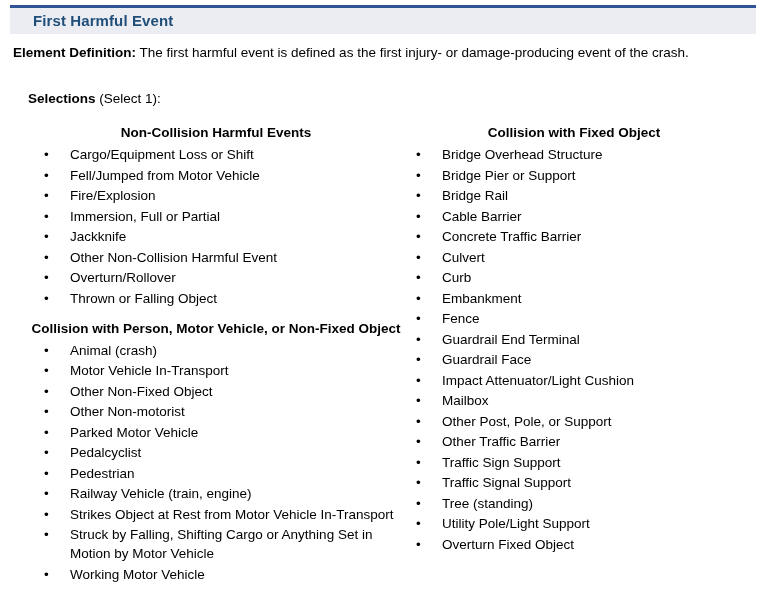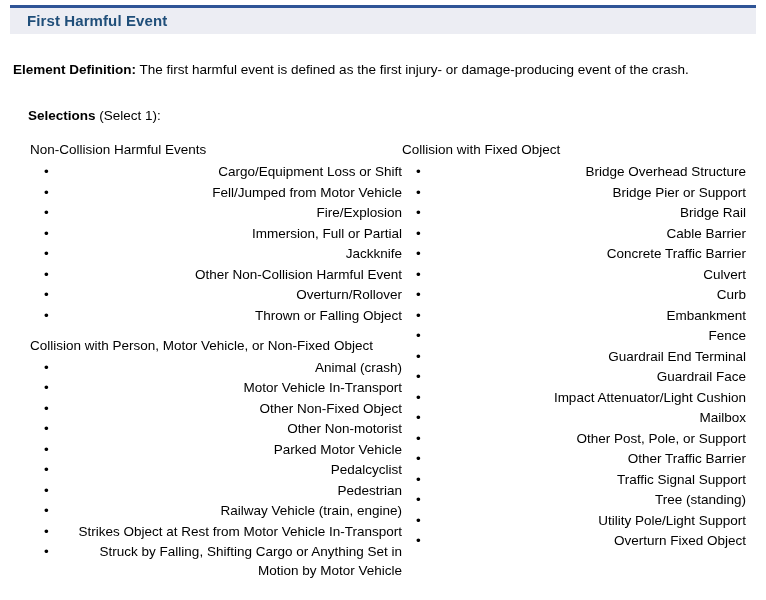--- a/index.html
+++ b/index.html
@@ -8,45 +8,46 @@
     font-family: "Liberation Sans", sans-serif;
     font-size: 13.5px;
     color: #000000;
     overflow: hidden;
   }
   .page { padding: 5px 10px 0 10px; }
 
   .section-header {
     background: var(--header-bg, #ECEDF3);
     border-top: 3px solid var(--header-rule, #2F5496);
-    padding: 4px 9px 5px 17px;
-    margin-bottom: 27px;
+    padding: 4px 9px 5px 23px;
+    margin-bottom: 10px;
   }
   .section-title {
     color: var(--header-text, #1F4E79);
     font-weight: bold;
     font-size: 15px;
     letter-spacing: 0.1px;
   }
 
   .definition { padding: 0 3px; margin-bottom: 28px; line-height: 18px; }
   .selections-line { padding: 0 3px; margin-bottom: 15px; line-height: 18px; margin-left: 15px; }
   .bold { font-weight: bold; }
 
   .columns { display: flex; padding-left: 20px; }
   .col-left  { width: 372px; flex: 0 0 372px; }
   .col-right { width: 344px; flex: 0 0 344px; }
 
   .group { margin-bottom: 11px; }
   .group-heading {
-    font-weight: normal;
+    font-weight: bold;
     line-height: 19px;
     margin-bottom: 3px;
+    text-align: center;
   }
-  ul.item-list { list-style: none; text-align: right; }
+  ul.item-list { list-style: none; }
   ul.item-list li {
     position: relative;
     padding-left: 40px;
     line-height: 19px;
     margin-bottom: 1.5px;
   }
   ul.item-list li::before {
     content: "\2022";
     position: absolute;
     left: 14px;
@@ -93,20 +94,21 @@
             <li>Animal (crash)</li>
             <li>Motor Vehicle In-Transport</li>
             <li>Other Non-Fixed Object</li>
             <li>Other Non-motorist</li>
             <li>Parked Motor Vehicle</li>
             <li>Pedalcyclist</li>
             <li>Pedestrian</li>
             <li>Railway Vehicle (train, engine)</li>
             <li>Strikes Object at Rest from Motor Vehicle In-Transport</li>
             <li>Struck by Falling, Shifting Cargo or Anything Set in Motion by Motor Vehicle</li>
+            <li>Working Motor Vehicle</li>
           </ul>
         </div>
       </div>
     <div class="col-right">
         <div class="group">
           <div class="group-heading">Collision with Fixed Object</div>
           <ul class="item-list">
             <li>Bridge Overhead Structure</li>
             <li>Bridge Pier or Support</li>
             <li>Bridge Rail</li>
@@ -115,20 +117,21 @@
             <li>Culvert</li>
             <li>Curb</li>
             <li>Embankment</li>
             <li>Fence</li>
             <li>Guardrail End Terminal</li>
             <li>Guardrail Face</li>
             <li>Impact Attenuator/Light Cushion</li>
             <li>Mailbox</li>
             <li>Other Post, Pole, or Support</li>
             <li>Other Traffic Barrier</li>
+            <li>Traffic Sign Support</li>
             <li>Traffic Signal Support</li>
             <li>Tree (standing)</li>
             <li>Utility Pole/Light Support</li>
             <li>Overturn Fixed Object</li>
           </ul>
         </div>
       </div>
   </div>
 
 </div>

